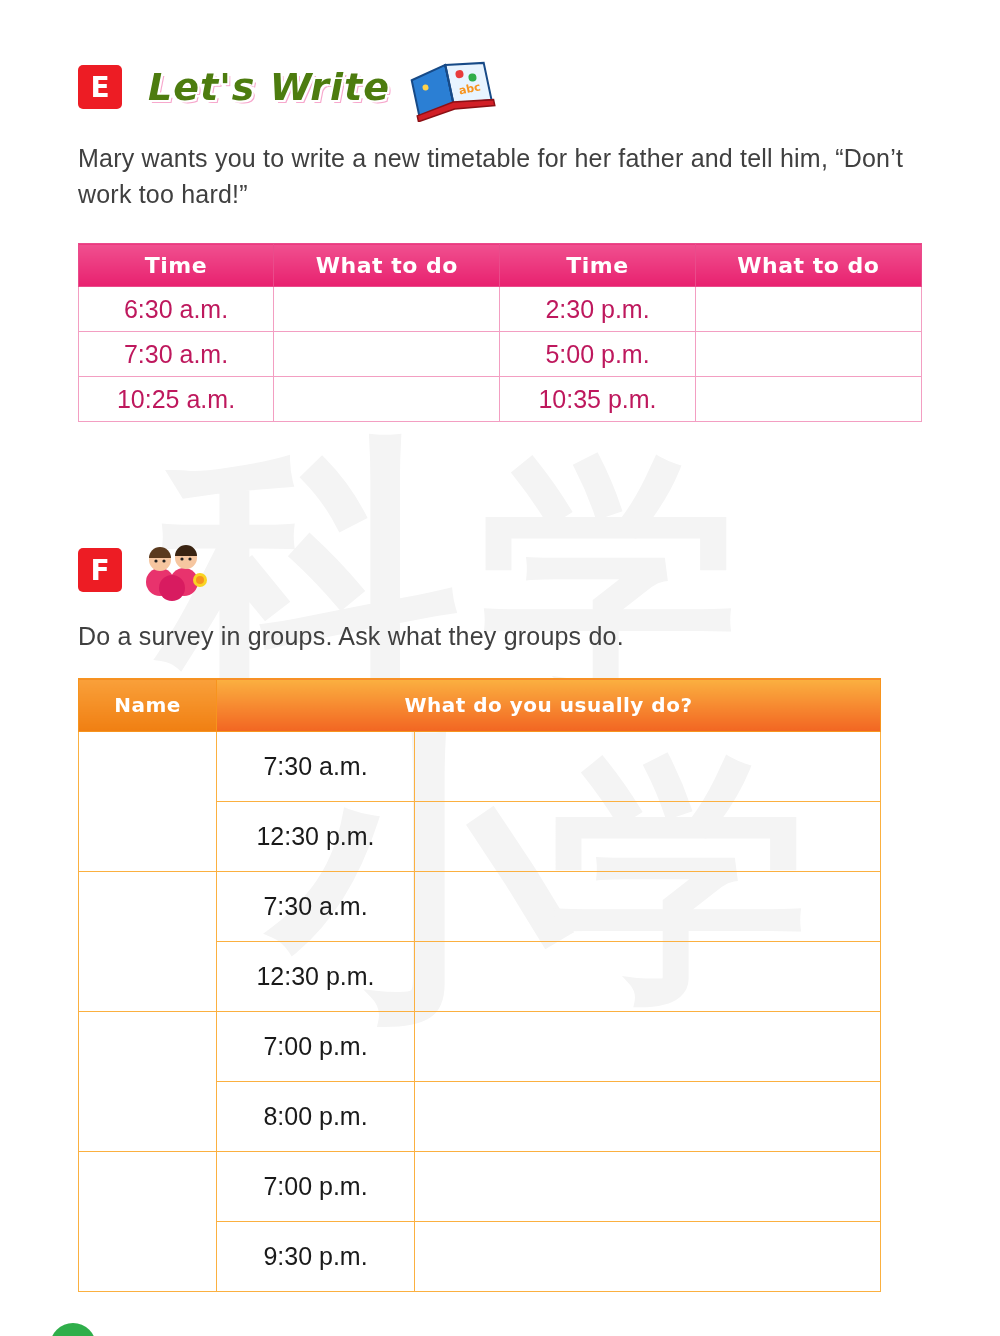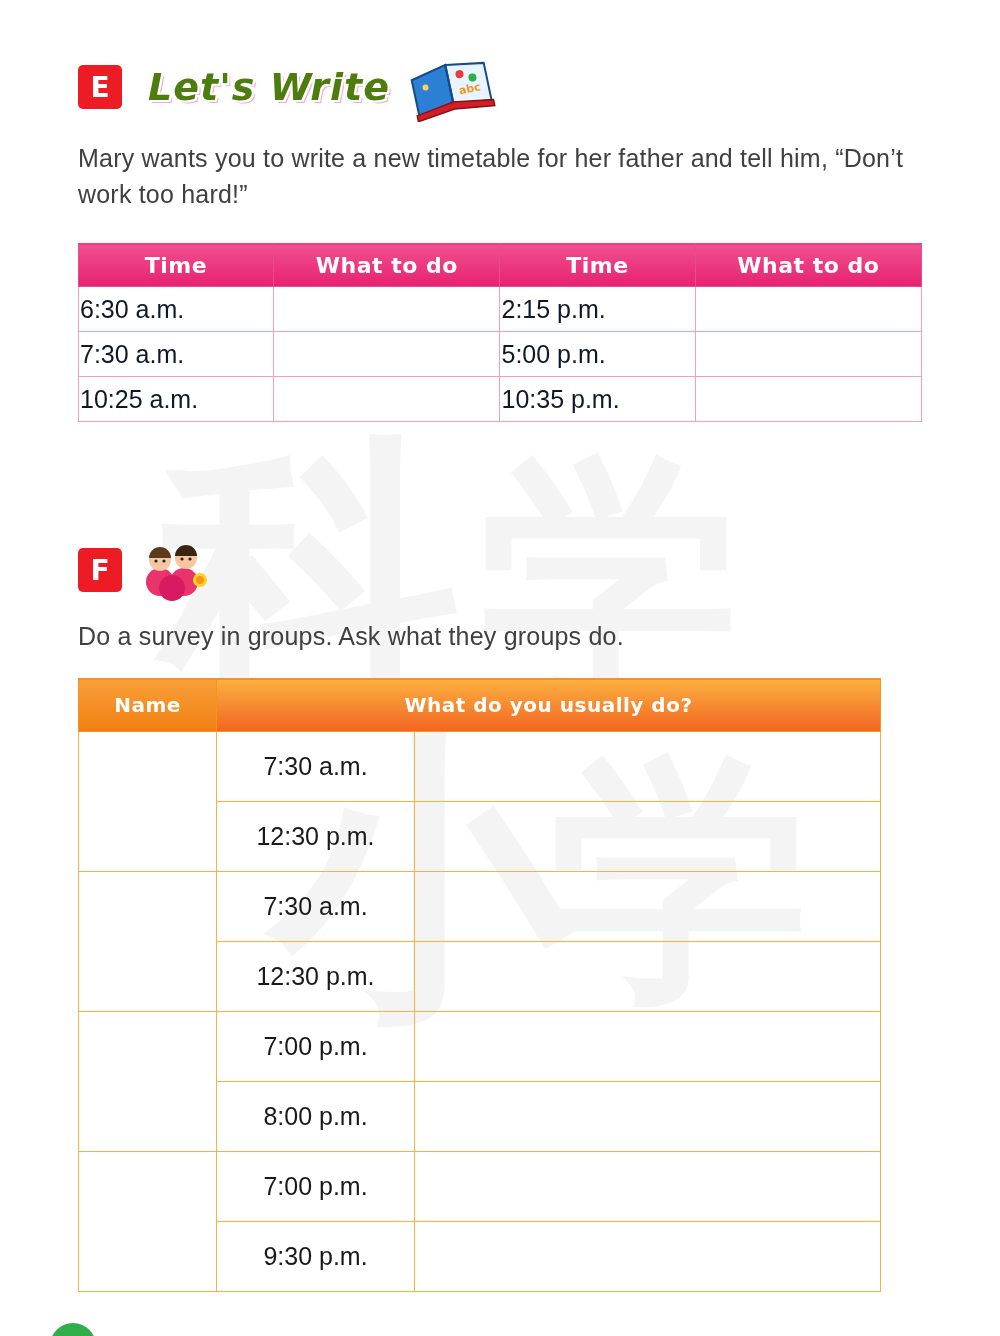--- a/index.html
+++ b/index.html
@@ -123,22 +123,22 @@
     font-weight: bold;
     font-size: 22px;
     height: 40px;
     border: 1px solid #ea4b8b;
     letter-spacing: 0.5px;
   }
   #table-e td {
     border: 1px solid #f39ec2;
     height: 42px;
     font-size: 25px;
-    color: #0f172a;
-    text-align: left;
+    color: #be185d;
+    text-align: center;
     font-family: "Liberation Sans", sans-serif;
   }
   .col-time  { width: 195px; }
   .col-what  { width: 227px; }
 
   
   #table-f {
     left: 78px;
     top: 678px;
     width: 803px;
@@ -227,21 +227,21 @@
         <th class="col-time">Time</th>
         <th class="col-what">What to do</th>
         <th class="col-time">Time</th>
         <th class="col-what">What to do</th>
       </tr>
     </thead>
     <tbody>
       <tr>
         <td>6:30 a.m.</td>
         <td></td>
-        <td>2:15 p.m.</td>
+        <td>2:30 p.m.</td>
         <td></td>
       </tr>
       <tr>
         <td>7:30 a.m.</td>
         <td></td>
         <td>5:00 p.m.</td>
         <td></td>
       </tr>
       <tr>
         <td>10:25 a.m.</td>

